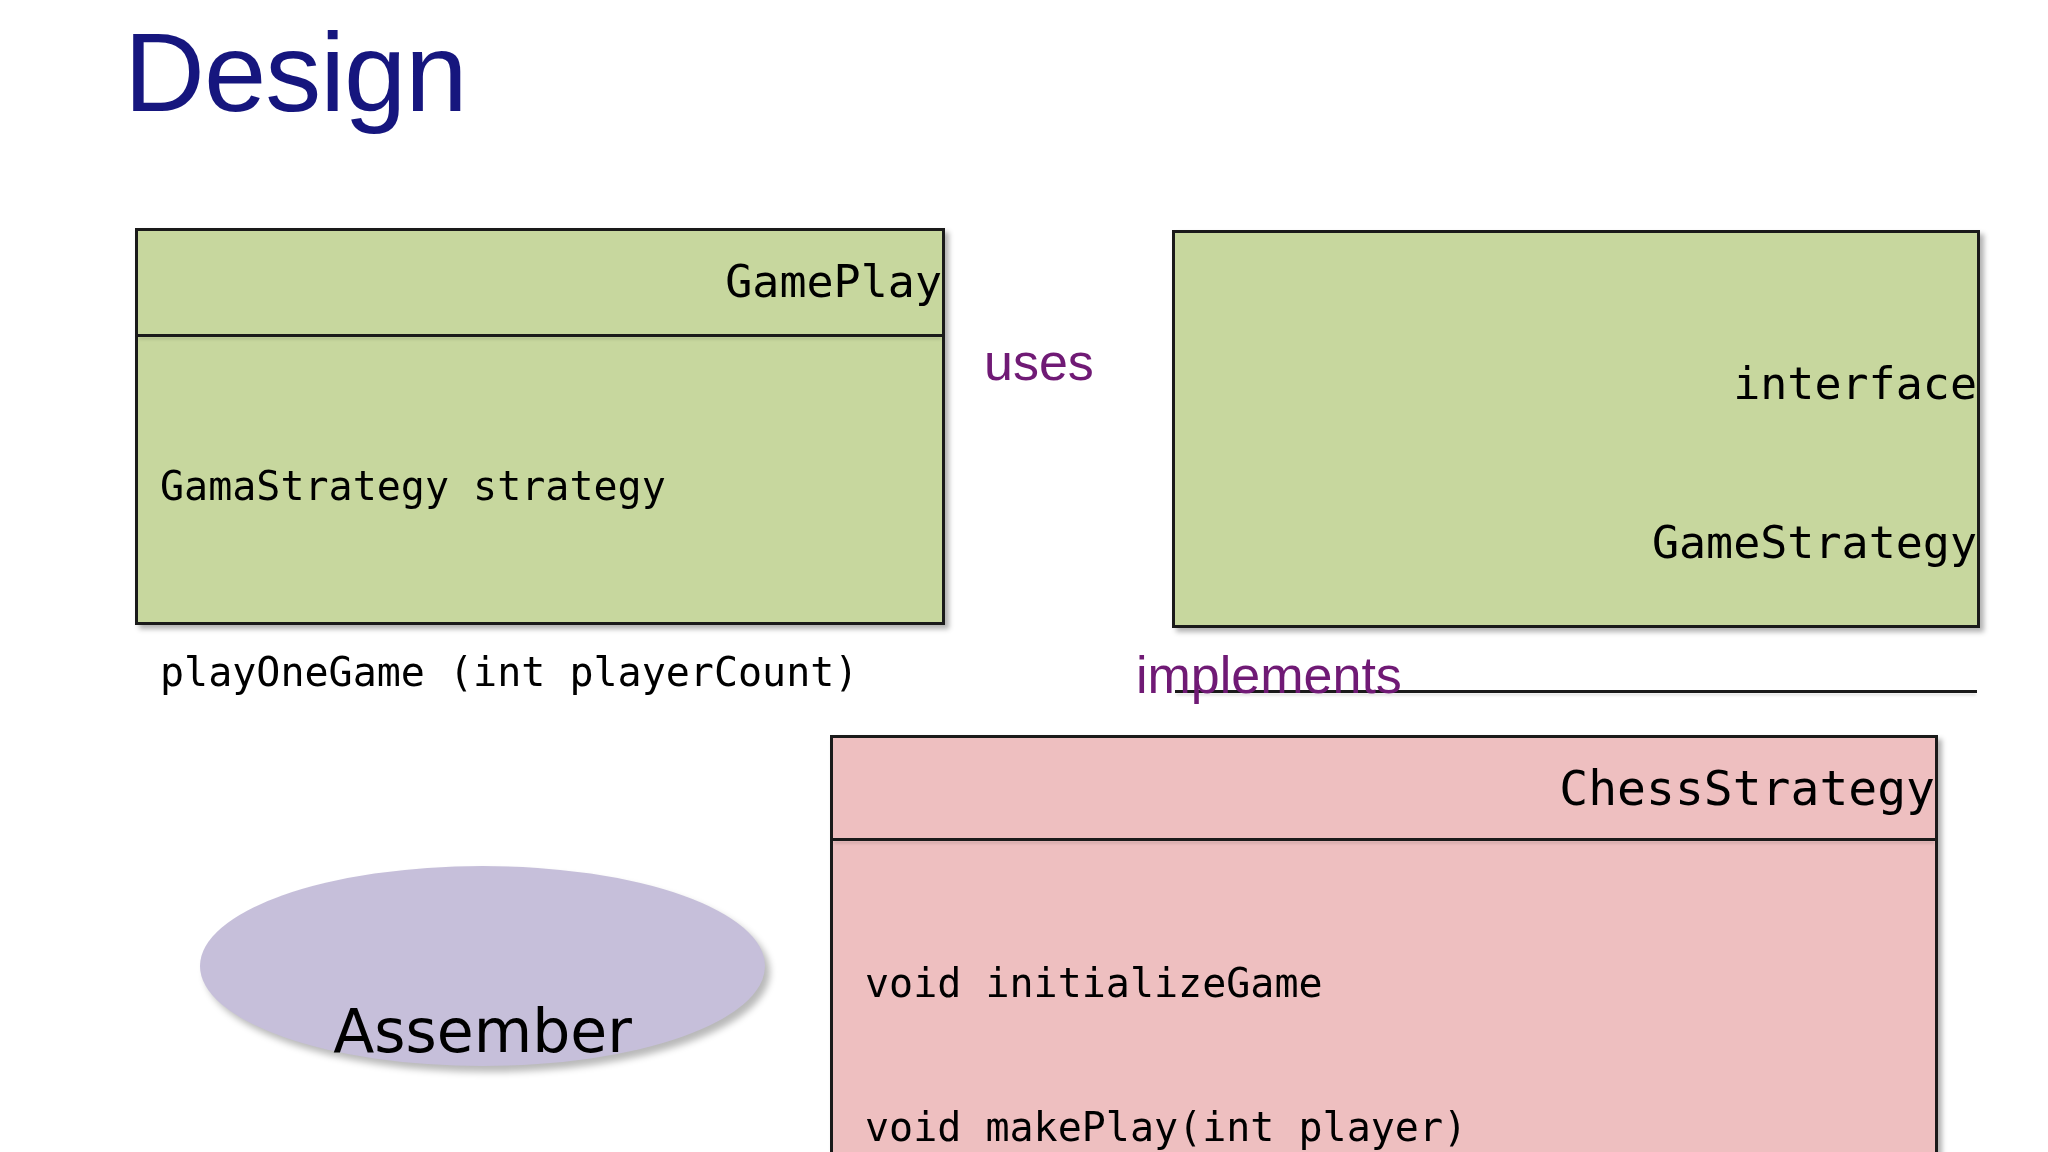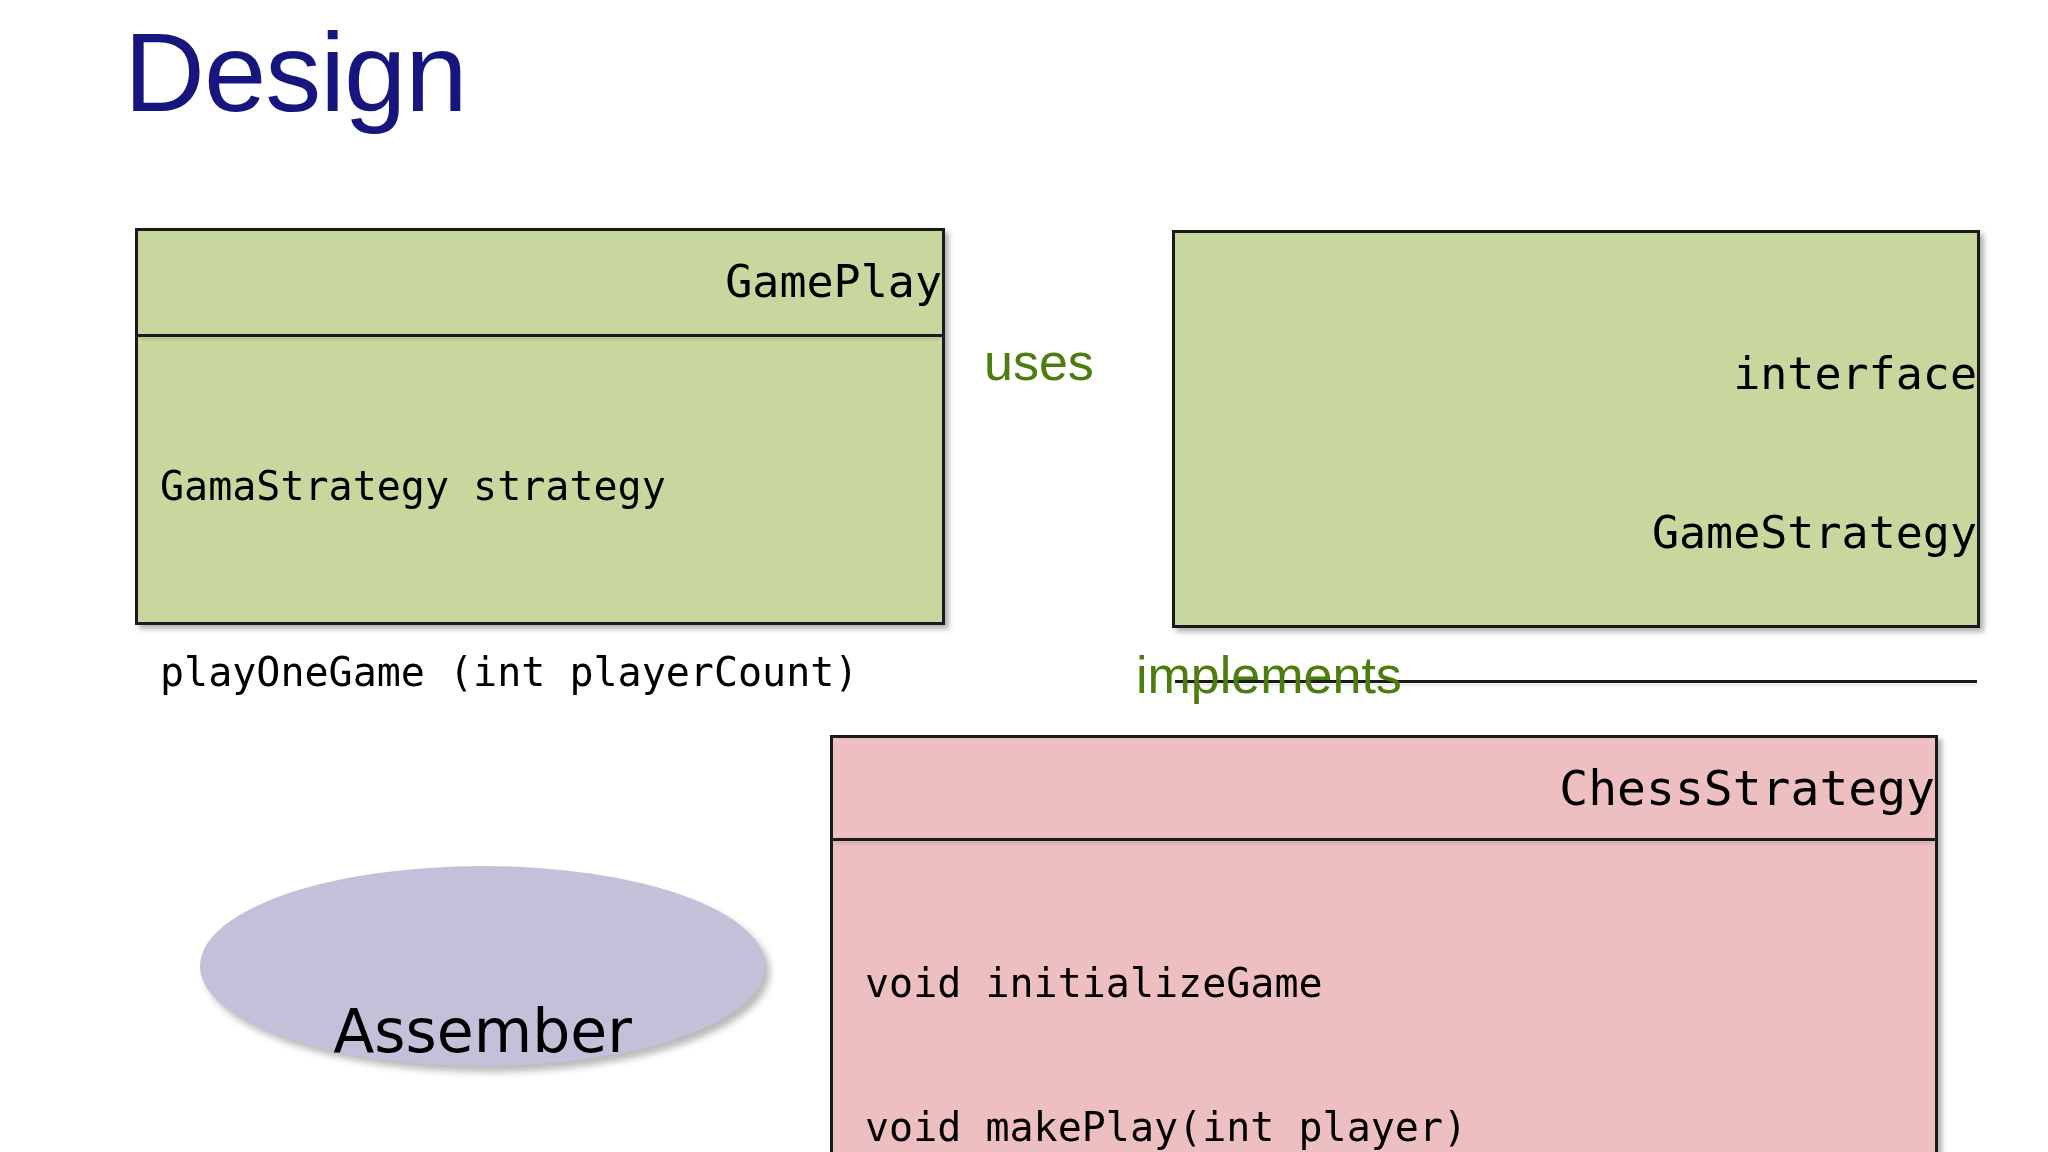--- a/index.html
+++ b/index.html
@@ -58,21 +58,21 @@
   .uml-body .row { white-space: pre; }
 
   
   #box-gameplay { left: 135px; top: 228px; width: 810px; height: 397px; }
   #box-gameplay .uml-title { font-size: 45px; padding: 24px 0 26px; }
   #box-gameplay .uml-body  { font-size: 40px; padding: 34px 0 0 22px; }
   #box-gameplay .uml-body .row { margin-bottom: 48px; }
 
   
   #box-gamestrategy { left: 1172px; top: 230px; width: 808px; height: 398px; }
-  #box-gamestrategy .uml-title { font-size: 45px; padding: 8px 0 14px; line-height: 1.18; }
+  #box-gamestrategy .uml-title { font-size: 45px; padding: 18px 0 14px; line-height: 1.18; }
   #box-gamestrategy .uml-body  { font-size: 40px; padding: 20px 0 0 58px; line-height: 1.2; }
 
   
   #box-chessstrategy { left: 830px; top: 735px; width: 1108px; height: 428px; }
   #box-chessstrategy .uml-title { font-size: 48px; padding: 22px 0 22px; }
   #box-chessstrategy .uml-body  { font-size: 40px; padding: 22px 0 0 32px; line-height: 1.2; }
 
   
   #assember {
     position: absolute;
@@ -88,21 +88,21 @@
     justify-content: center;
     color: #000000;
     font-family: "DejaVu Sans", sans-serif;
     font-size: 60px;
     white-space: pre;
   }
 
   
   .rel-label {
     position: absolute;
-    color: #4d7c0f;
+    color: #701a75;
     font-family: "Liberation Sans", sans-serif;
     white-space: pre;
   }
   #label-uses       { left: 984px;  top: 332px; font-size: 52px; }
   #label-implements { left: 1136px; top: 645px; font-size: 52px; text-align: right; }
 
   
   #note {
     position: absolute;
     left: 55px;

